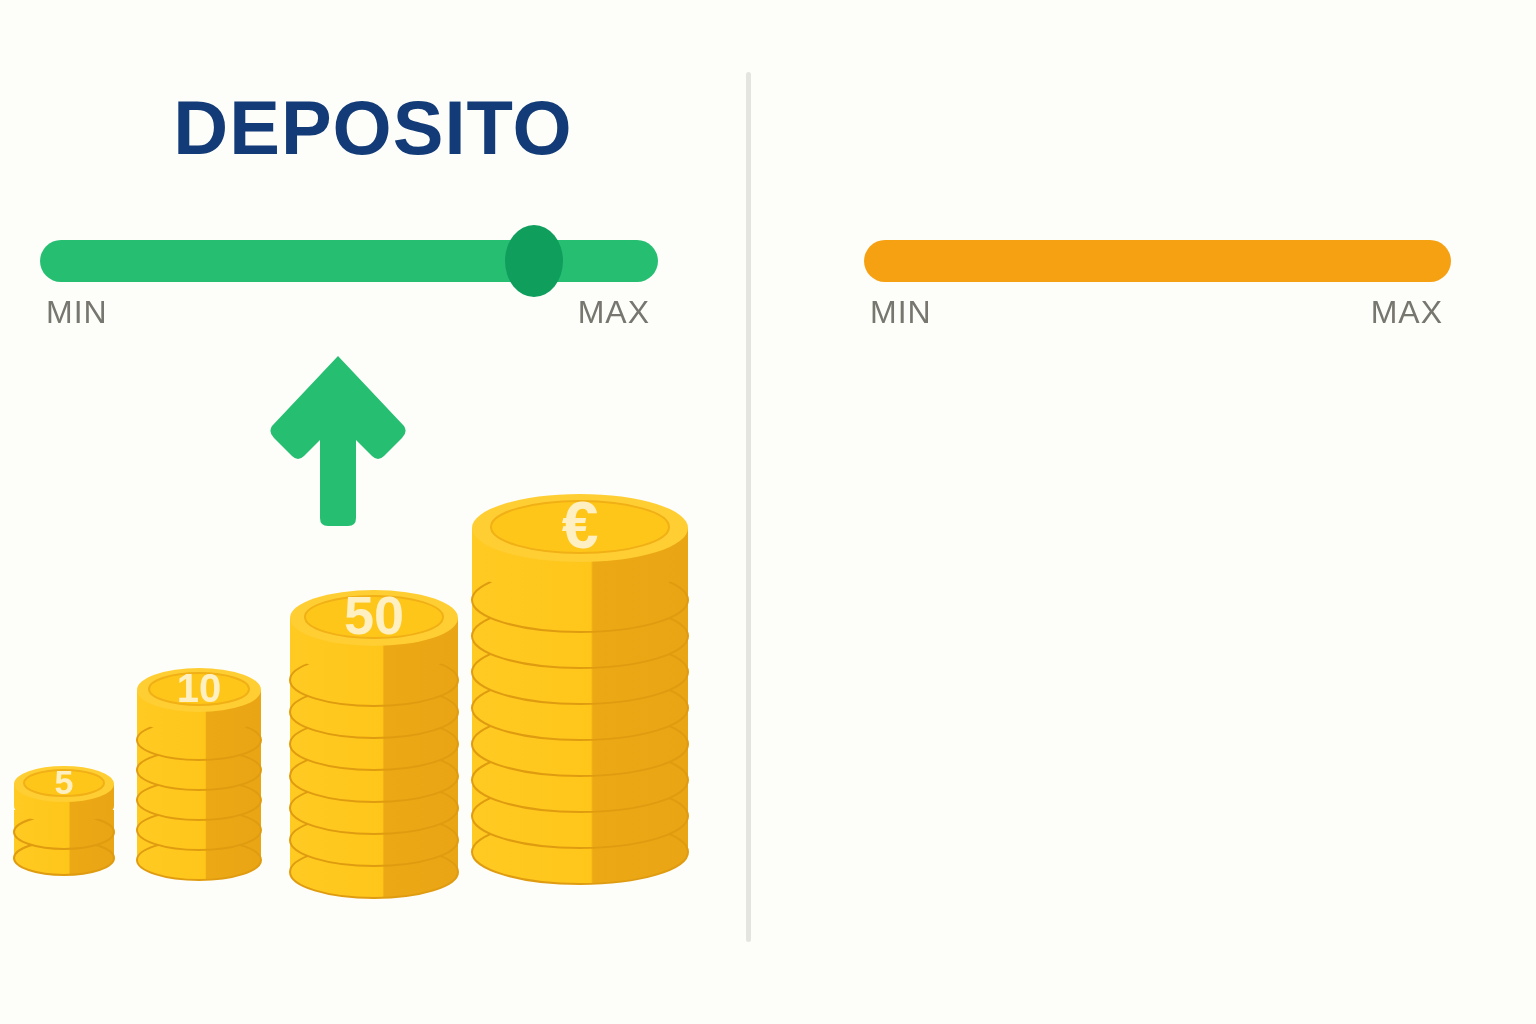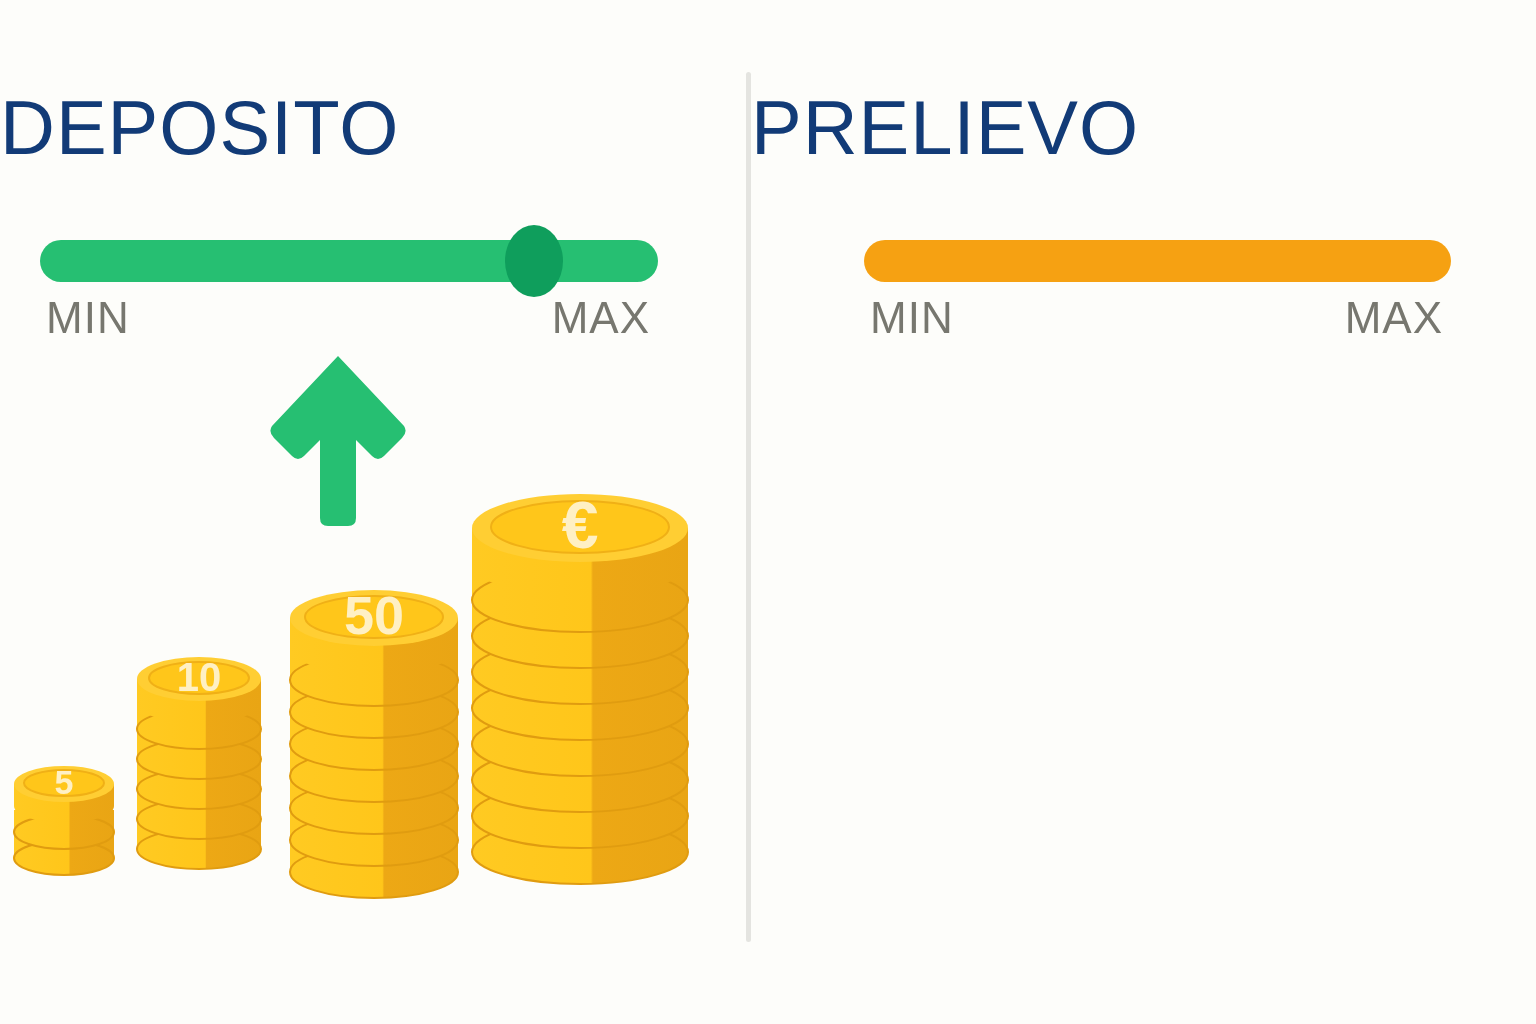--- a/index.html
+++ b/index.html
@@ -30,22 +30,23 @@
   
   .panel { position: absolute; top: 0; height: 1024px; }
   .panel-left  { left: 0px;   width: 746px; }
   .panel-right { left: 751px; width: 785px; }
 
   
   .title {
     position: absolute;
     top: 90px;
     width: 100%;
+    text-align: center;
     font-size: 76px;
-    font-weight: 400;
+    font-weight: 700;
     letter-spacing: 1px;
     color: #123B77;
     line-height: 1;
   }
   .panel-left .title  { left: 0; }
   .panel-right .title { left: 0; }
 
   
   .slider-wrap { position: absolute; }
   .slider-left  { left: 40px;  top: 240px; width: 618px; }
@@ -70,39 +71,39 @@
     background: #0F9E5C;
   }
 
   .slider-labels {
     position: relative;
     margin-top: 14px;
     height: 42px;
   }
   .slider-labels .lbl {
     position: absolute;
-    font-size: 44px;
+    font-size: 32px;
     font-weight: 400;
     color: #77776f;
     letter-spacing: 1px;
     line-height: 1;
   }
   .lbl-min { left: 6px; }
   .lbl-max { right: 8px; }
 
   
   .icon { position: absolute; }
 
   
   .arrow-up-green  { left: 268px; top: 352px; width: 140px; height: 180px; }
 
   
   .coins { position: absolute; bottom: 0; }
   .stack-5   { left: 10px;  bottom: 124px; width: 108px; }
-  .stack-10  { left: 133px; bottom: 135px; width: 132px; }
+  .stack-10  { left: 133px; bottom: 124px; width: 132px; }
   .stack-50  { left: 285px; bottom: 108px; width: 178px; }
   .stack-eur { left: 466px; bottom: 124px; width: 228px; }
 </style>
 </head>
 <body>
 
 <div id="canvas">
 
   <div class="divider"></div>
 
@@ -242,21 +243,20 @@
           <ellipse cx="114" cy="62" rx="108" ry="34" fill="#FFCE33"></ellipse>
           <ellipse cx="114" cy="61" rx="89" ry="26" fill="#FFC61A" stroke="#F0B016" stroke-width="2"></ellipse>
           <text x="114" y="82" font-family="'Liberation Sans',sans-serif" font-size="66" font-weight="700" fill="#FFF0C4" text-anchor="middle">€</text>
         </g>
       </svg>
     </div>
   </div>
 
   <div class="panel panel-right">
 
-    <div class="title">PRELIEVO</div>
 
     <div class="slider-wrap slider-right">
       <div class="slider-track track-orange"></div>
       <div class="slider-labels">
         <span class="lbl lbl-min">MIN</span>
         <span class="lbl lbl-max">MAX</span>
       </div>
     </div>
 
   </div>

